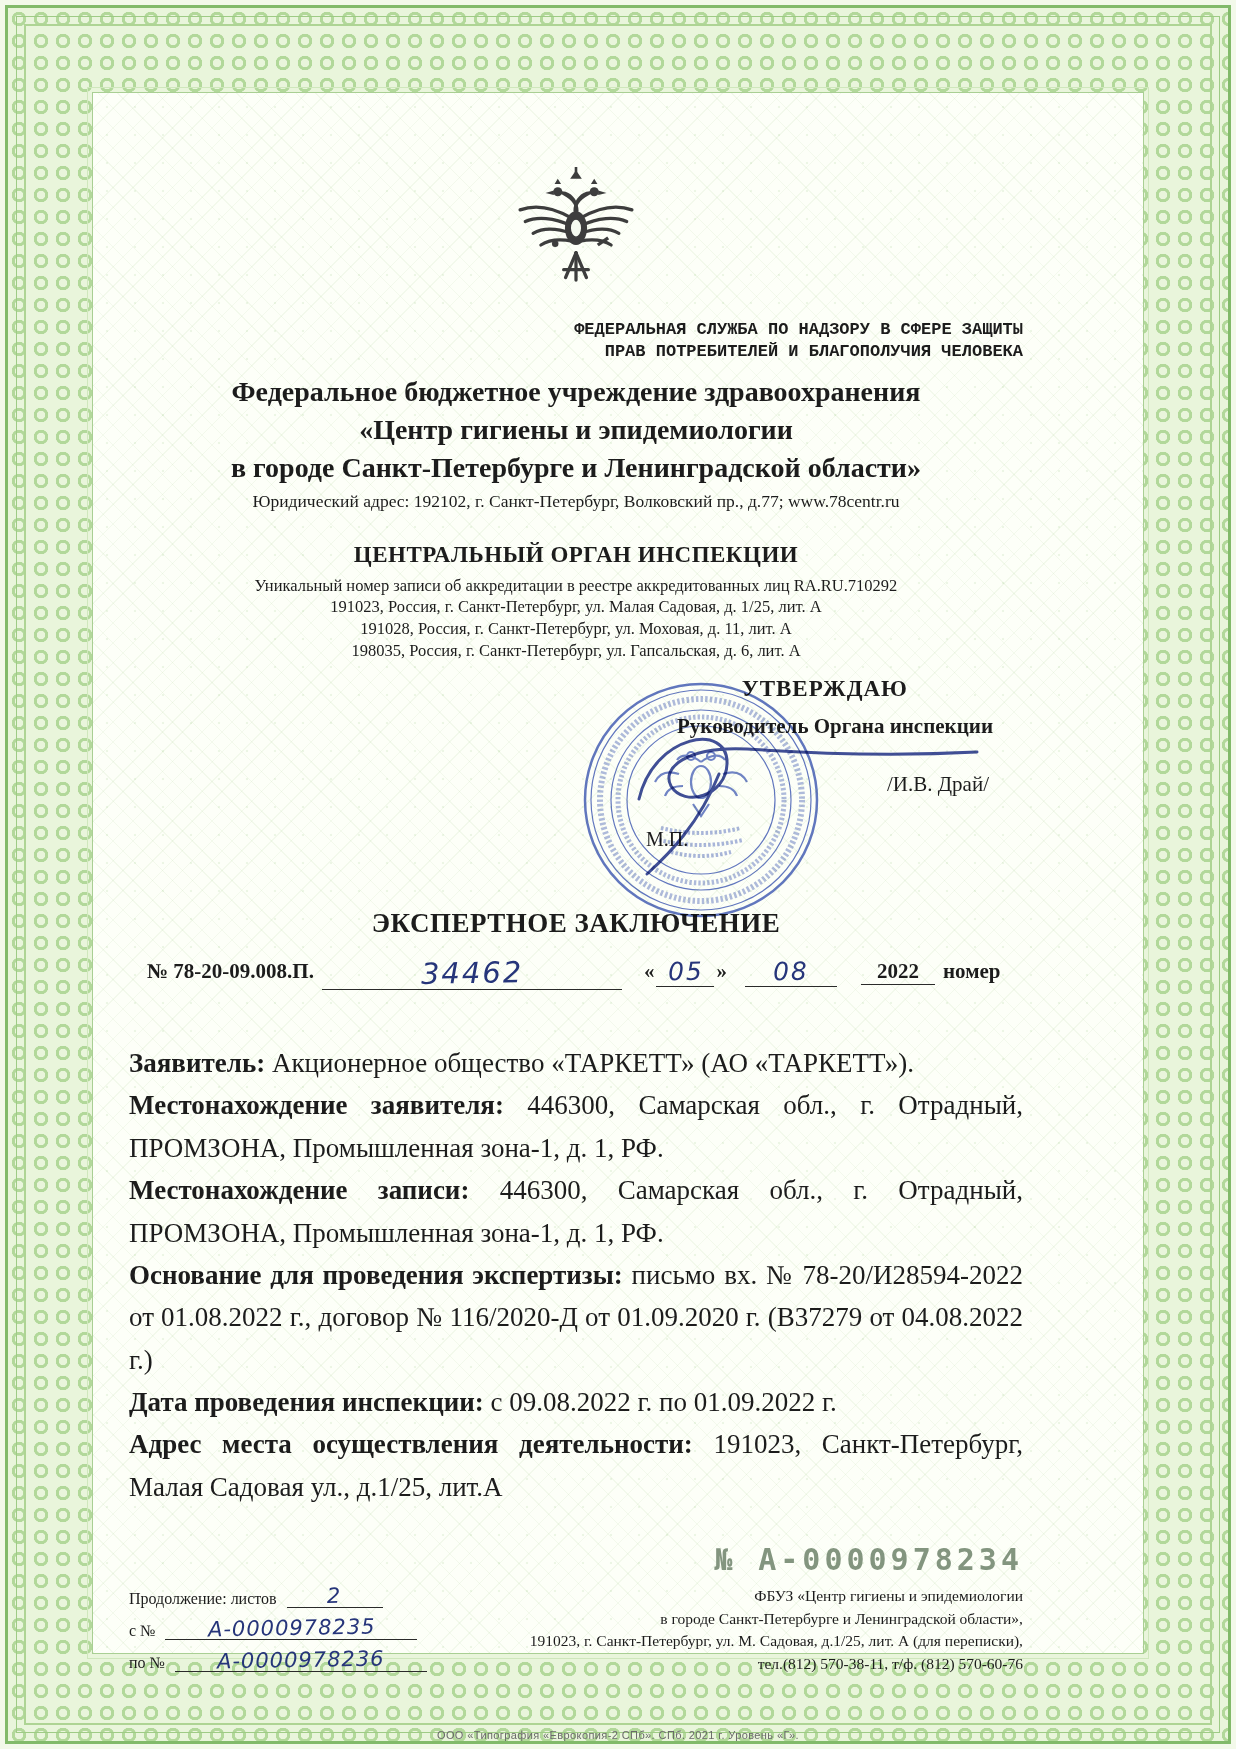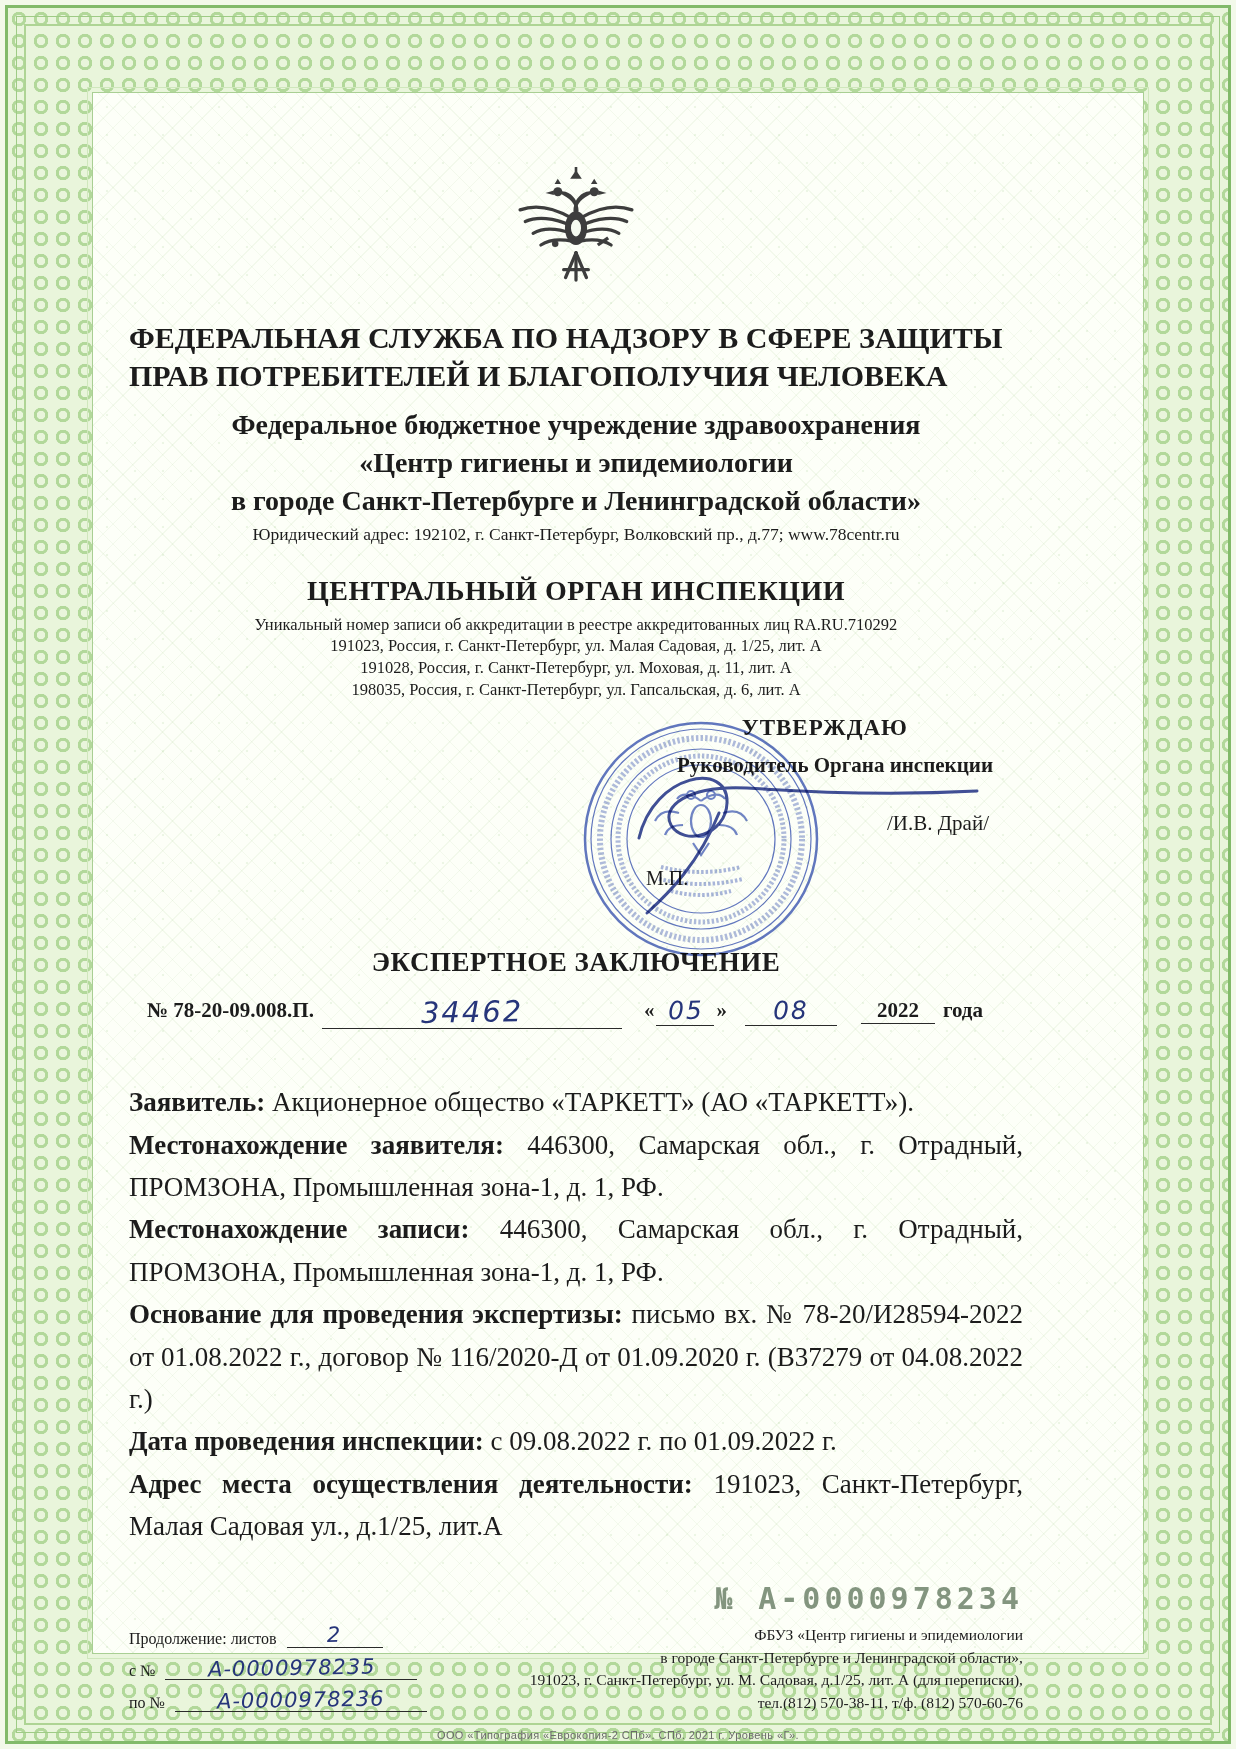--- a/index.html
+++ b/index.html
@@ -39,25 +39,25 @@
     background-size:auto, auto, 28px 28px;
     border:1.5px solid #a9cf93;
     outline:1px solid #cfe7bc;
     outline-offset:4px;
   }
   .content { padding:34px 120px 0 36px; position:relative; }
   .bold { font-weight:bold; }
 
   .emblem { display:block; margin:40px auto 0; }
 
-  .agency { margin-top:22px; font-size:30px; font-weight:bold; line-height:1.28; text-align:left; }
+  .agency { margin-top:22px; font-size:17px; font-weight:bold; line-height:1.28; text-align:right;font-family:Liberation Mono, monospace; }
   .institution { margin-top:10px; font-size:28px; font-weight:bold; line-height:1.36; text-align:center; }
   .legal { margin-top:4px; font-size:17.5px; text-align:center; }
 
-  .coi-title { margin-top:30px; font-size:28px; font-weight:bold; text-align:center; letter-spacing:0.5px; }
+  .coi-title { margin-top:30px; font-size:23px; font-weight:bold; text-align:center; letter-spacing:0.5px; }
   .accred { margin-top:8px; font-size:16.5px; text-align:center; }
   .addresses { font-size:16.5px; line-height:1.34; text-align:center; }
 
   
   .approval { position:relative; margin-top:14px; height:232px; }
   .approve-word { position:absolute; right:115px; top:0; font-size:23px; font-weight:bold; letter-spacing:1px; }
   .approver-title { position:absolute; right:30px; top:38px; font-size:21px; font-weight:bold; }
   .approver-name { position:absolute; right:34px; top:96px; font-size:21px; }
   .seal-label { position:absolute; left:517px; top:152px; font-size:20px; }
   .stamp { position:absolute; left:450px; top:2px; width:244px; height:244px; mix-blend-mode:multiply; }
@@ -222,21 +222,21 @@
     <div class="concl-title">ЭКСПЕРТНОЕ ЗАКЛЮЧЕНИЕ</div>
 
     <div class="number-line">
       <span class="np bold">№ 78-20-09.008.П.</span>
       <span class="blank blank-number"><span class="hand hw-number">34462</span></span>
       <span class="q">«</span>
       <span class="blank blank-day"><span class="hand hw-date">05</span></span>
       <span class="q" style="margin-left:2px;">»</span>
       <span class="blank blank-month"><span class="hand hw-date">08</span></span>
       <span class="blank blank-year"><span class="bold">2022</span></span>
-      <span class="bold">года</span>
+      <span class="bold">номер</span>
     </div>
 
     <div class="details">
       <p class="detail"><b>Заявитель:</b> <span>Акционерное общество «ТАРКЕТТ» (АО «ТАРКЕТТ»).</span></p>
       <p class="detail"><b>Местонахождение заявителя:</b> <span>446300, Самарская обл., г. Отрадный, ПРОМЗОНА, Промышленная зона-1, д. 1, РФ.</span></p>
       <p class="detail"><b>Местонахождение записи:</b> <span>446300, Самарская обл., г. Отрадный, ПРОМЗОНА, Промышленная зона-1, д. 1, РФ.</span></p>
       <p class="detail"><b>Основание для проведения экспертизы:</b> <span>письмо вх. № 78-20/И28594-2022 от 01.08.2022 г., договор № 116/2020-Д от 01.09.2020 г. (В37279 от 04.08.2022 г.)</span></p>
       <p class="detail"><b>Дата проведения инспекции:</b> <span>с 09.08.2022 г. по 01.09.2022 г.</span></p>
       <p class="detail"><b>Адрес места осуществления деятельности:</b> <span>191023, Санкт-Петербург, Малая Садовая ул., д.1/25, лит.А</span></p>
     </div>

